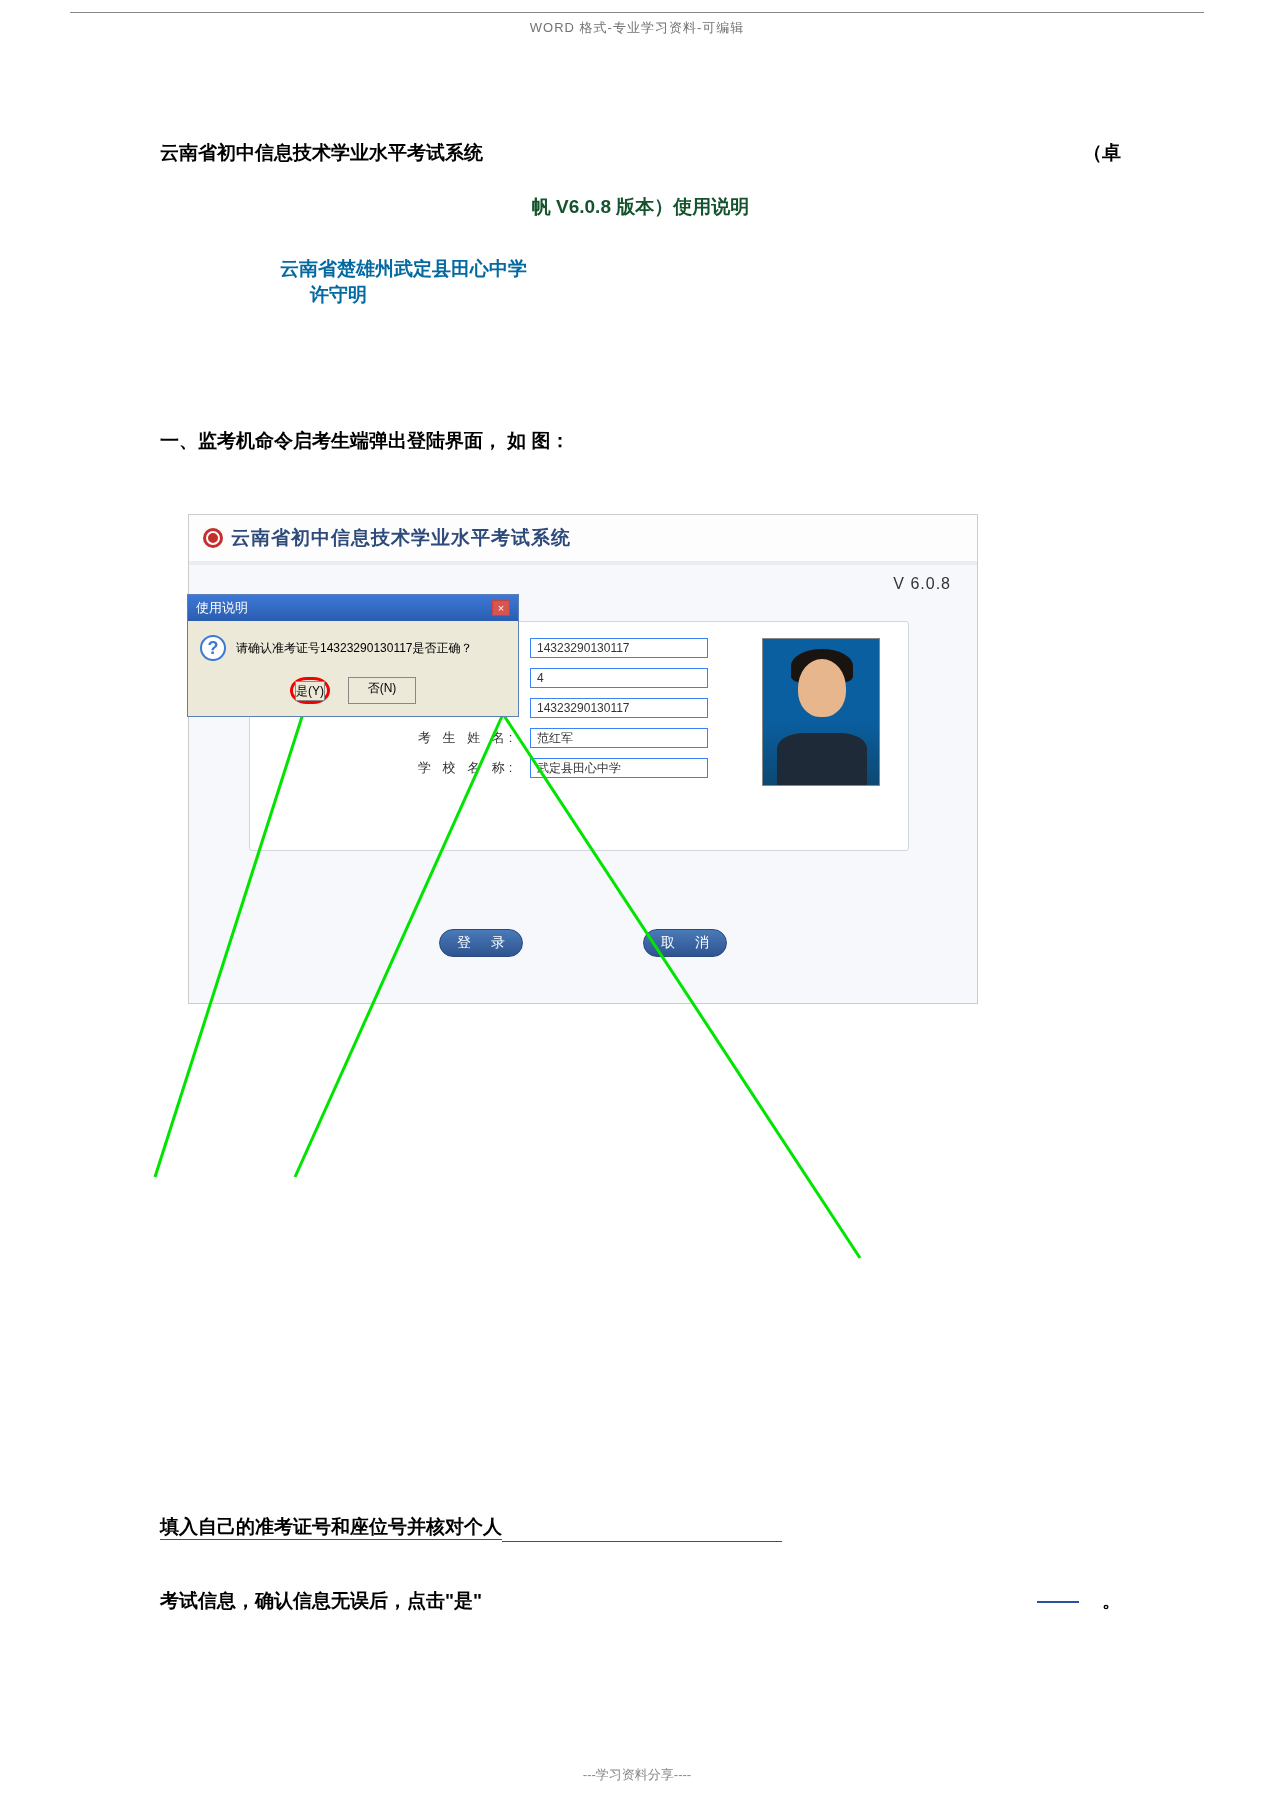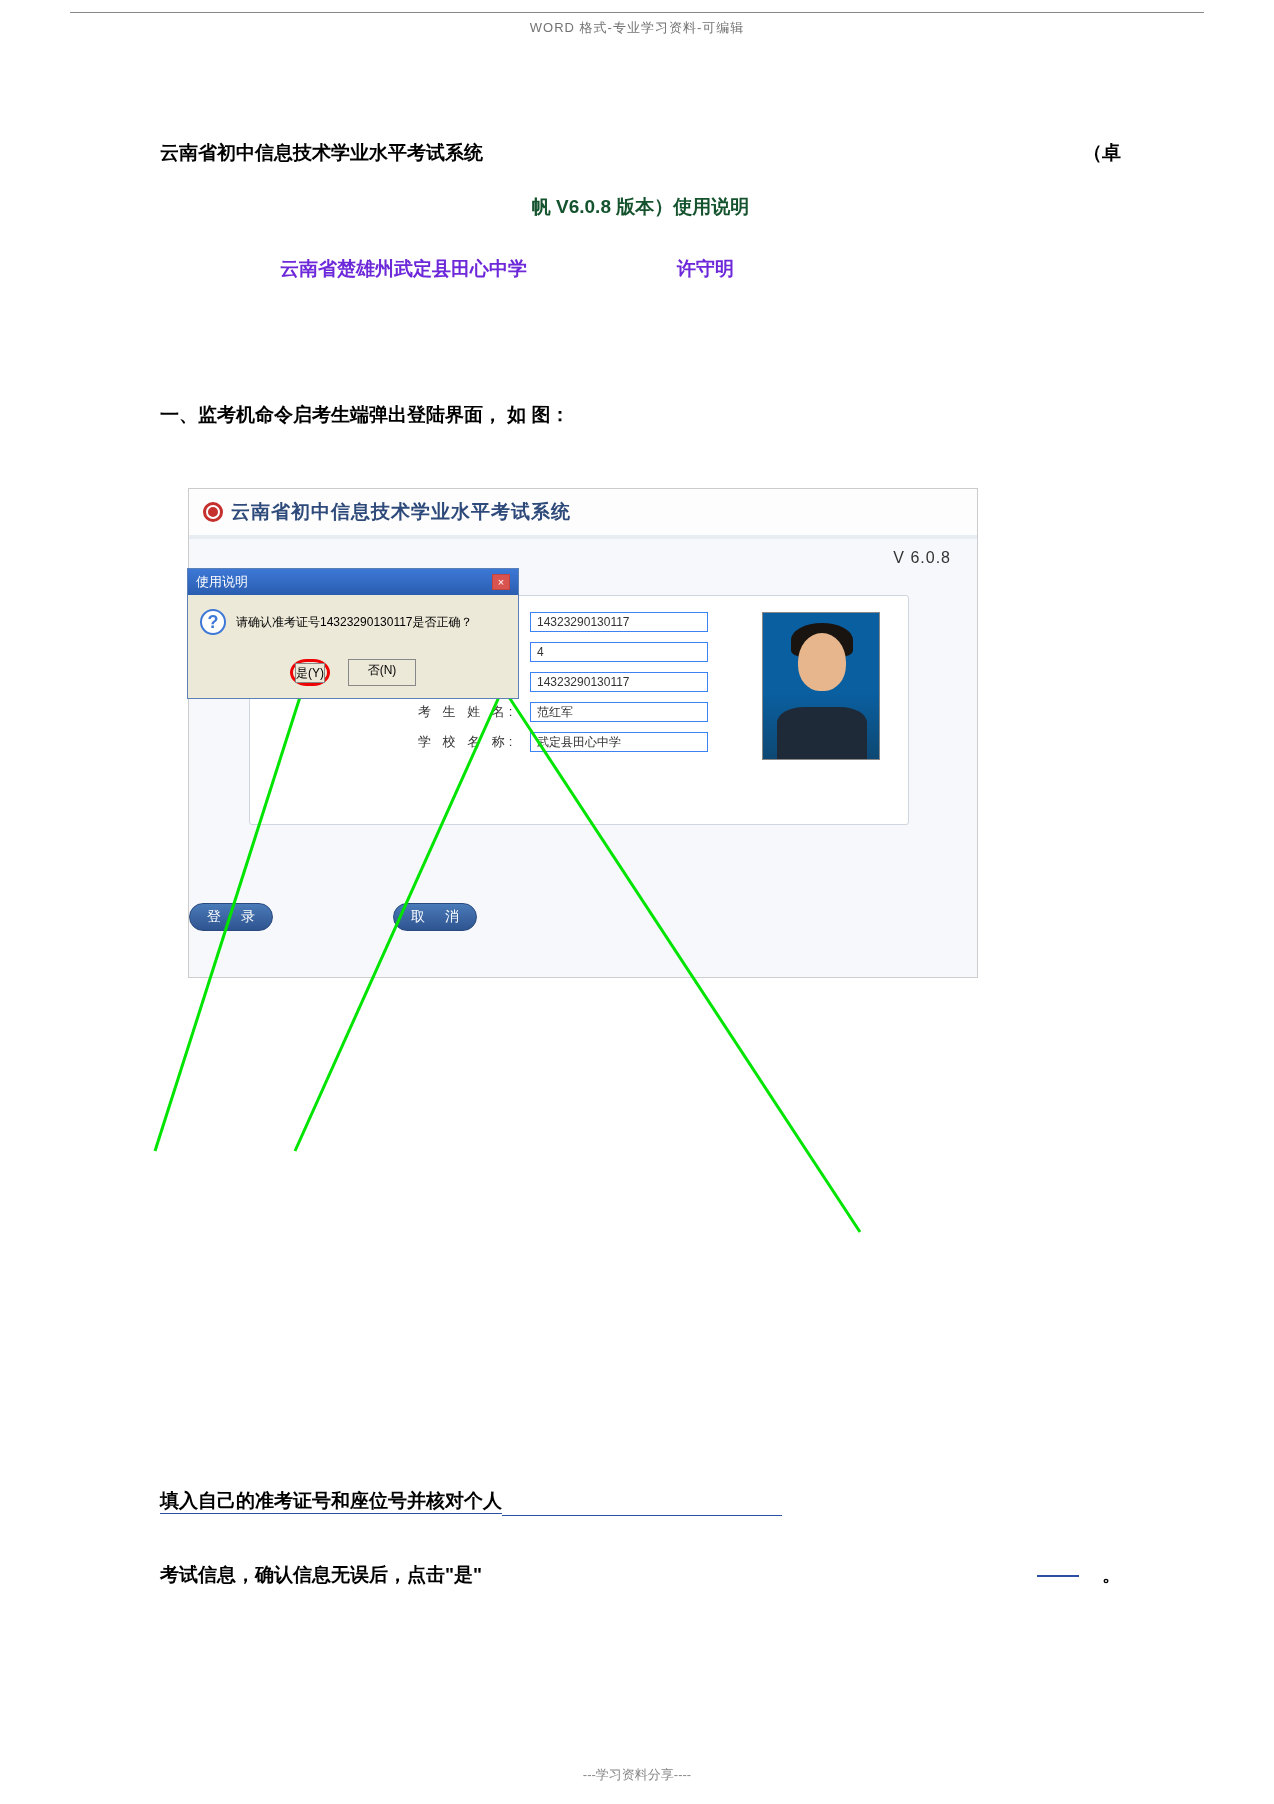--- a/index.html
+++ b/index.html
@@ -43,23 +43,24 @@
     .title-line2 {
       font-size: 19px;
       font-weight: bold;
       color: #14532d;
       text-align: center;
       margin-top: 28px;
     }
     .title-line3 {
       font-size: 19px;
       font-weight: bold;
-      color: #6d28d9;
+      color: #0369a1;
       margin-top: 36px;
       display: flex;
+      flex-direction: column;
     }
     .title-line3 .school { margin-left: 120px; }
     .title-line3 .author { margin-left: 150px; }
     .section-heading {
       font-size: 19px;
       font-weight: bold;
       color: #000;
       margin-top: 120px;
     }
     .screenshot-container {
@@ -174,21 +175,21 @@
       justify-content: center;
       font-size: 18px;
       font-weight: bold;
       background: #fff;
     }
     .dialog-message { font-size: 12px; color: #000; }
     .dialog-buttons {
       display: flex;
       justify-content: center;
       gap: 18px;
-      margin-top: 24px;
+      margin-top: 16px;
     }
     .dialog-btn {
       padding: 2px 0;
       width: 68px;
       font-size: 12px;
       background: #ece9d8;
       border: 1px solid #888;
       cursor: pointer;
       text-align: center;
     }
@@ -260,21 +261,21 @@
       height: 52px;
       background: #1f2a38;
       border-radius: 30% 30% 0 0;
     }
     .btn-bar {
       position: absolute;
       bottom: 46px;
       left: 0;
       right: 0;
       display: flex;
-      justify-content: flex-start;
+      justify-content: center;
       gap: 120px;
     }
     .oval-btn {
       width: 84px;
       height: 28px;
       background: linear-gradient(to bottom, #4a7ab8, #2e5490);
       color: #fff;
       border-radius: 14px;
       font-size: 14px;
       letter-spacing: 8px;

